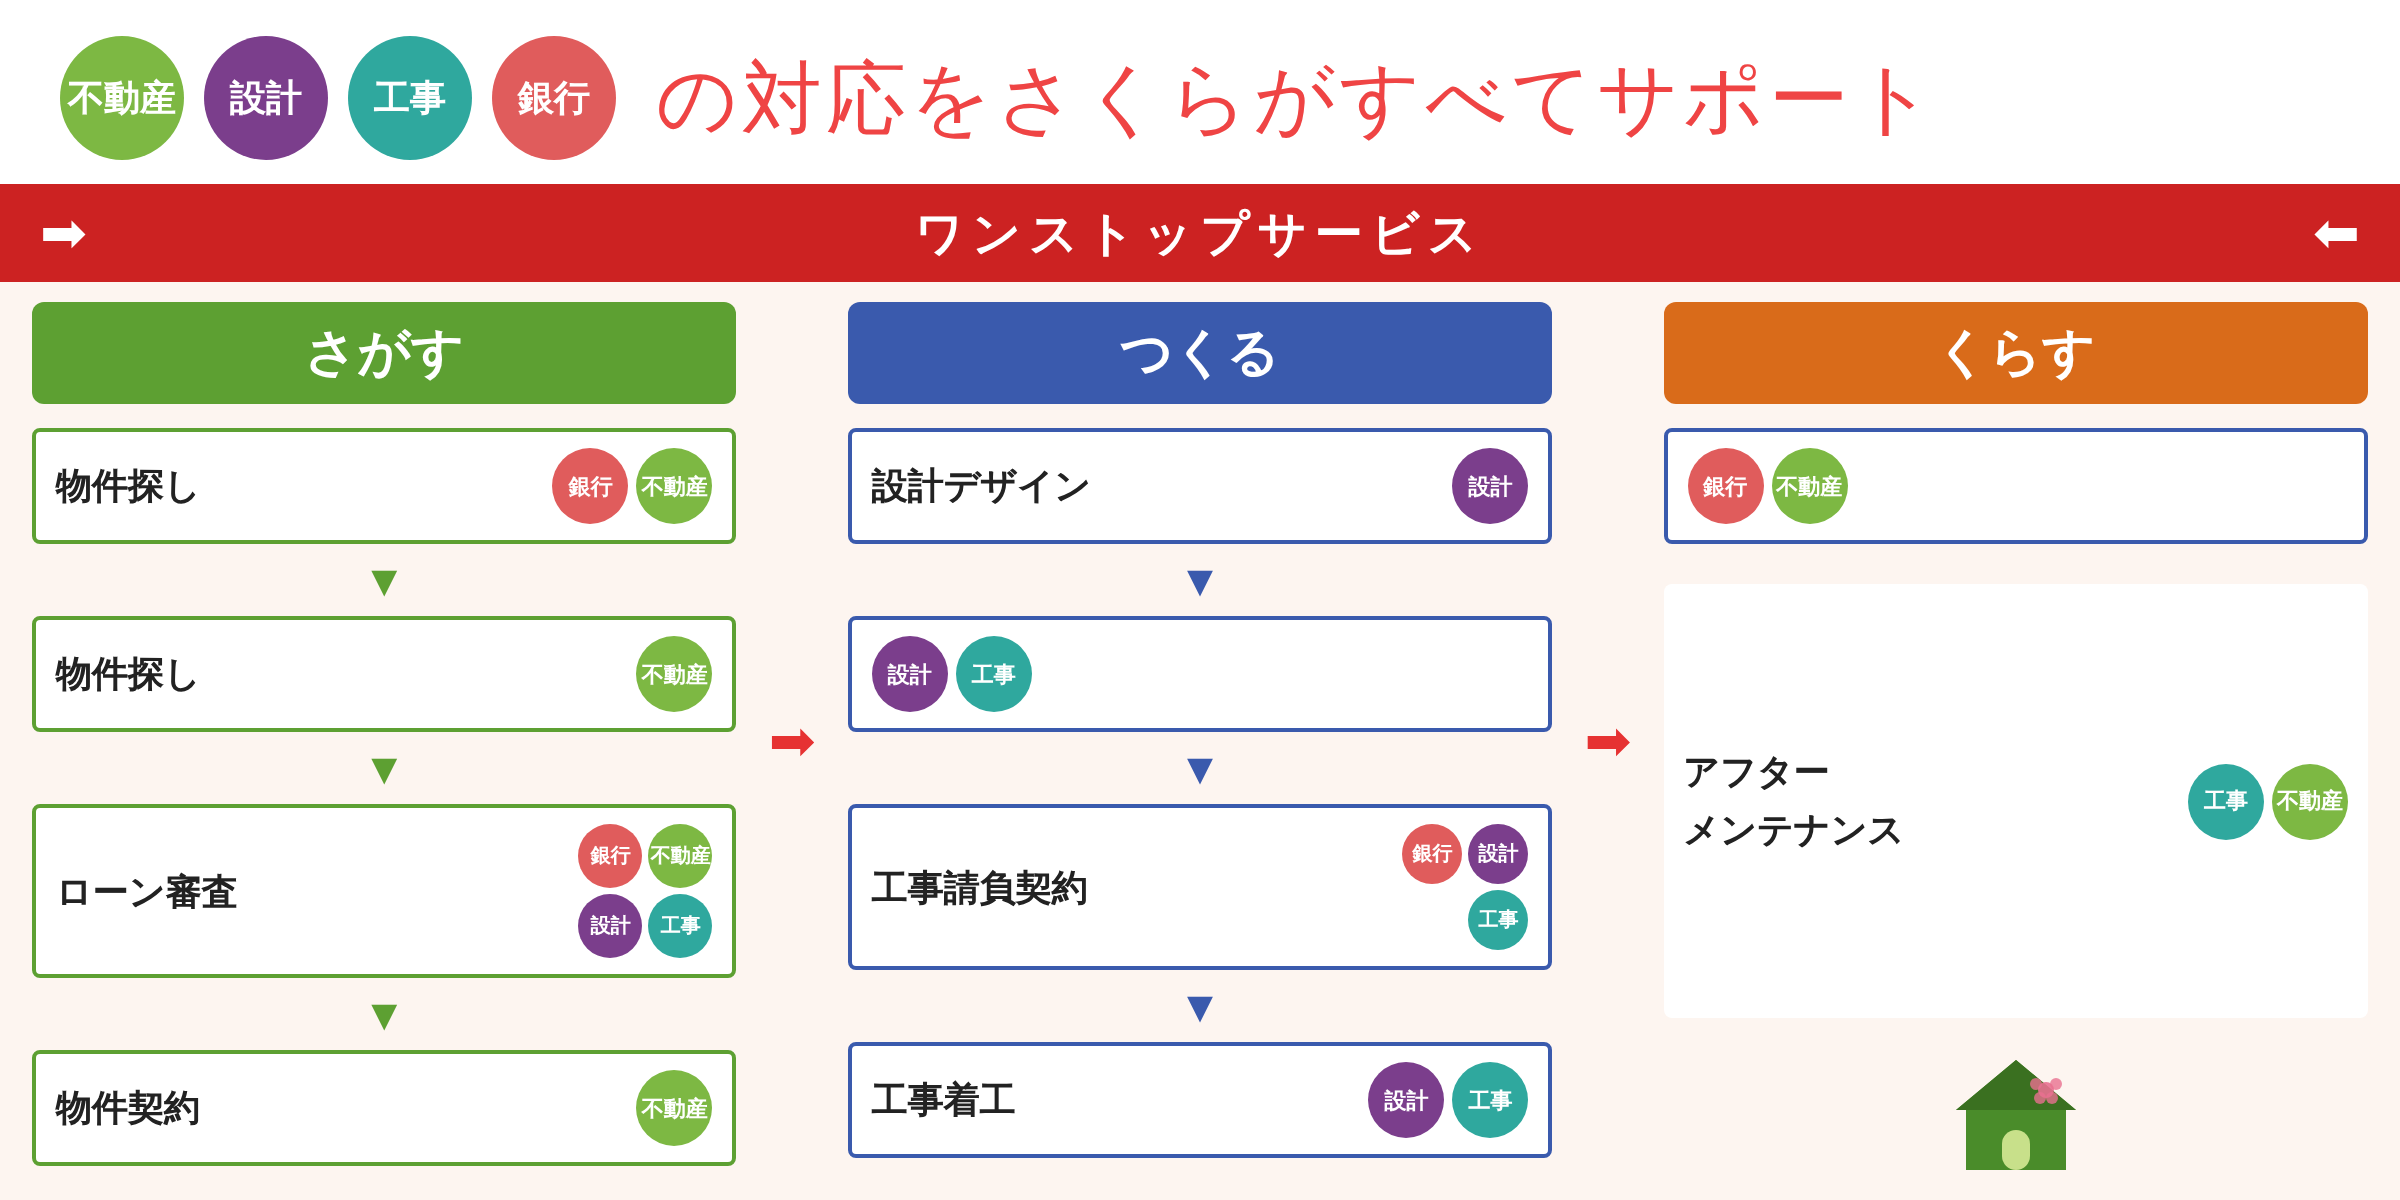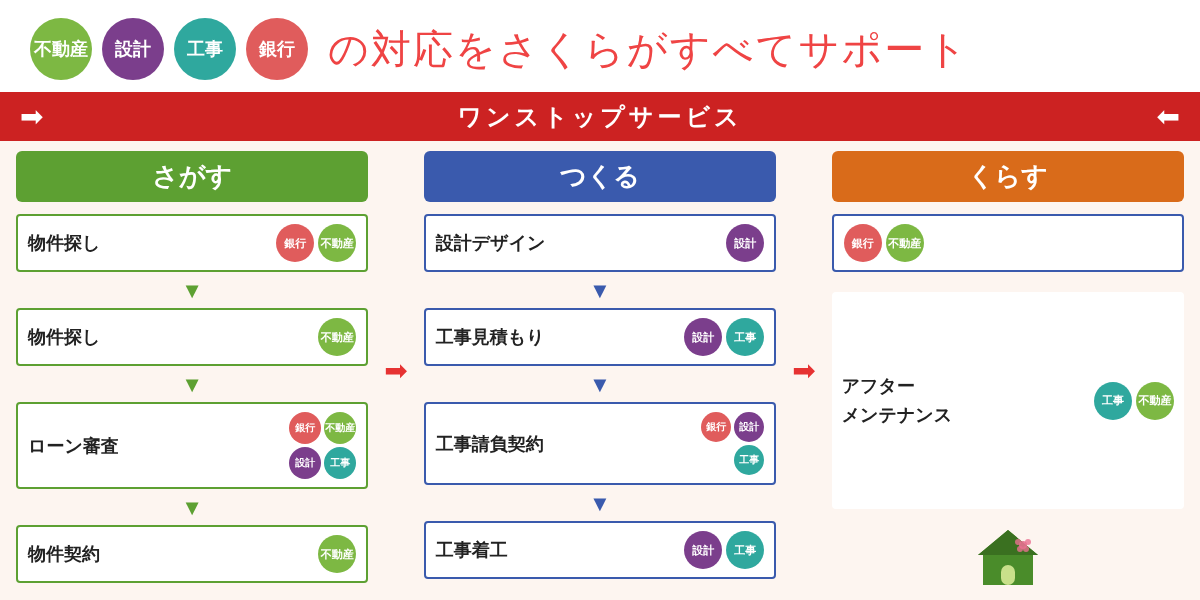--- a/index.html
+++ b/index.html
@@ -250,21 +250,20 @@
 
       <div class="row-item row-item-blue">
         <span class="row-item-label">設計デザイン</span>
         <div class="row-badges">
           <div class="small-badge sb-sekkei">設計</div>
         </div>
       </div>
       <div class="down-arrow down-arrow-blue">▼</div>
 
       <div class="row-item row-item-blue">
-        <span class="row-item-label">工事見積もり</span>
         <div class="row-badges">
           <div class="small-badge sb-sekkei">設計</div>
           <div class="small-badge sb-koji">工事</div>
         </div>
       </div>
       <div class="down-arrow down-arrow-blue">▼</div>
 
       <div class="row-item row-item-blue">
         <span class="row-item-label">工事請負契約</span>
         <div class="row-badges" style="flex-wrap:wrap; max-width:80px; gap:3px; justify-content:flex-end;">

